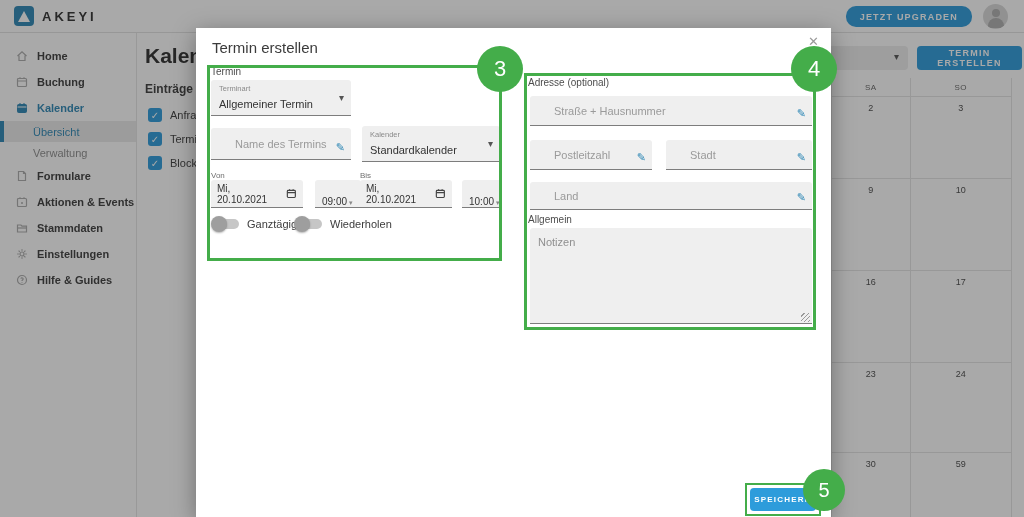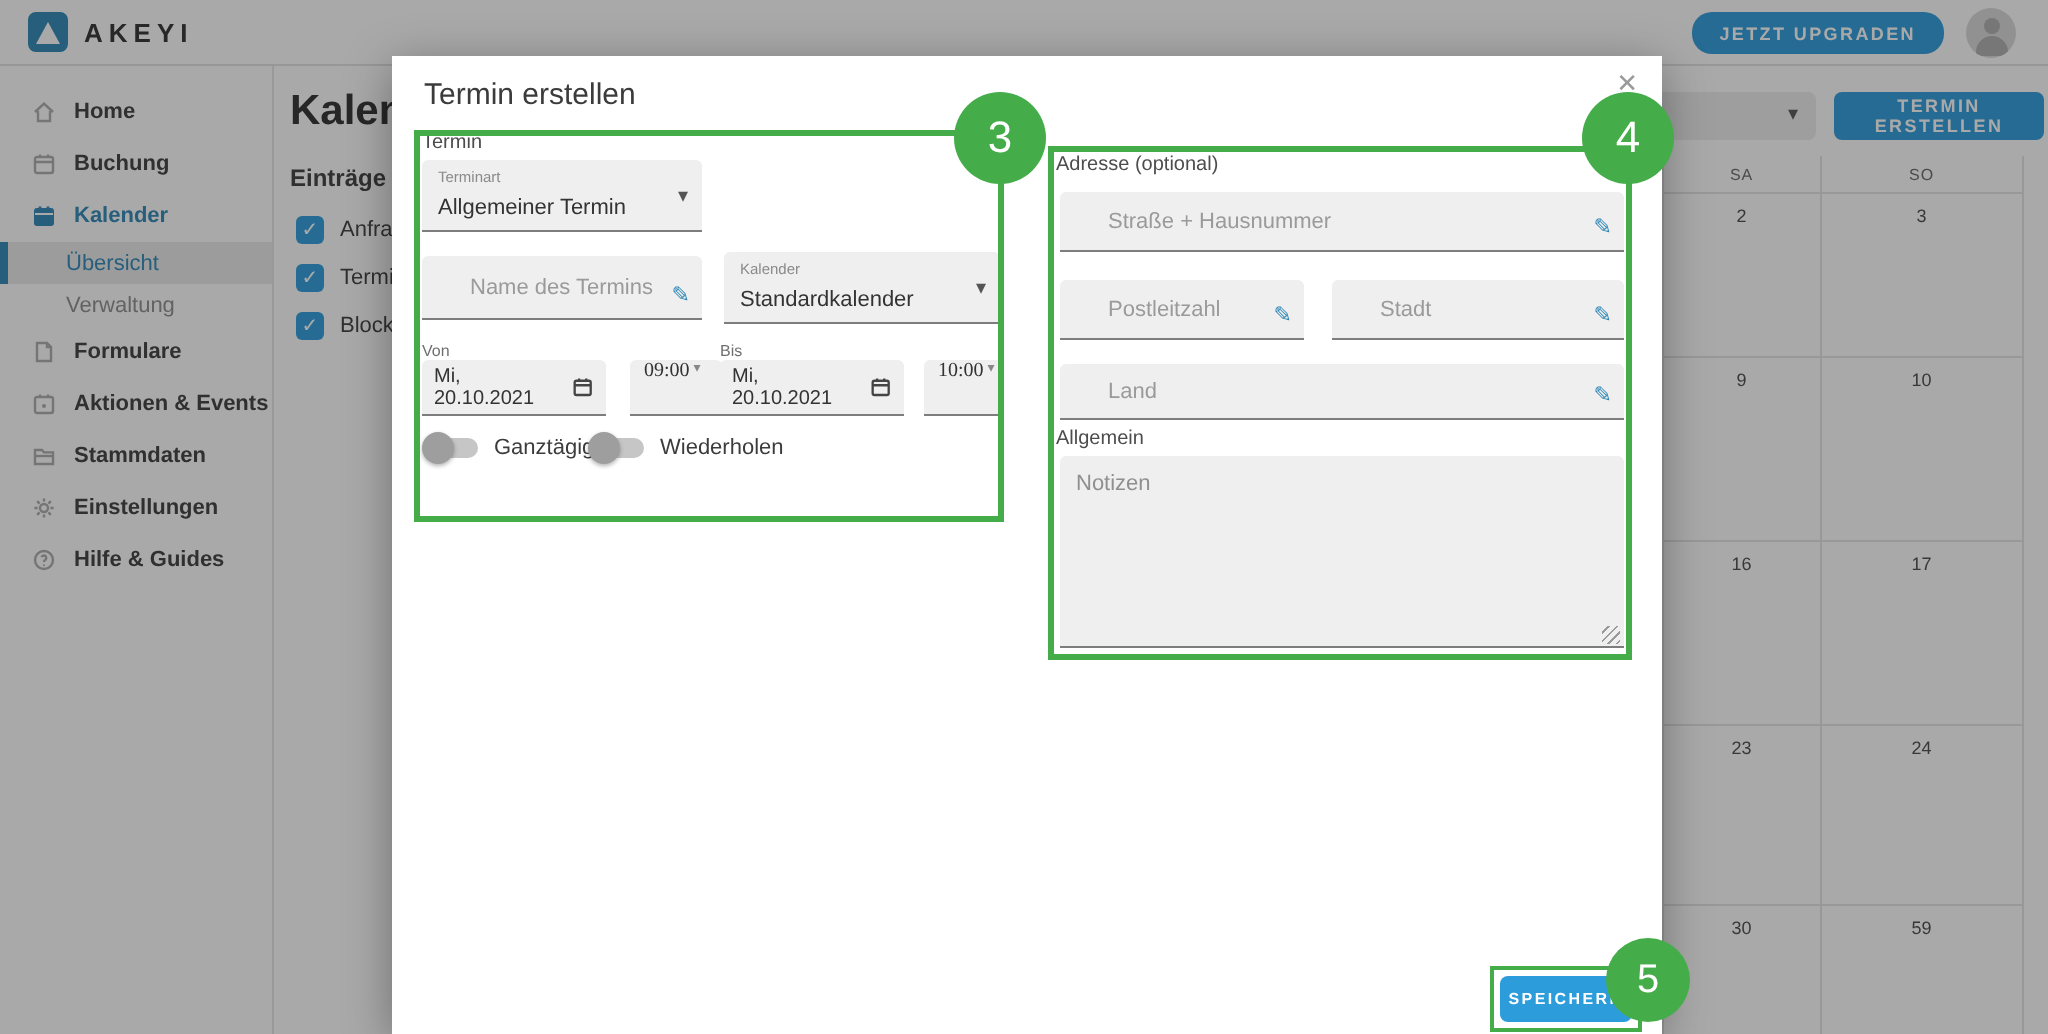--- a/index.html
+++ b/index.html
@@ -76,21 +76,21 @@
   .field .caret { position:absolute; right:7px; top:50%; margin-top:-6px; font-size:10px; color:#555; }
   .txt-input { position:absolute; left:0; top:0; width:100%; height:100%; background:transparent; border:none;
                outline:none; font-family:"Liberation Sans",sans-serif; font-size:11px; color:#333; padding:0 20px 0 24px; }
   .txt-input::placeholder { color:#9a9a9a; }
   .pencil { position:absolute; right:6px; bottom:5px; font-size:11px; color:#2d87b5; pointer-events:none; }
   .tiny-label { position:absolute; font-size:8px; color:#6f6f6f; }
   .date-field { position:absolute; background:#efefef; border-bottom:1px solid #7d7d7d; border-radius:3px 3px 0 0;
                 display:flex; align-items:center; padding:0 6px; gap:5px; cursor:pointer; font-size:10px; color:#333; }
   .date-field svg { margin-left:auto; }
   .time-field { position:absolute; background:#efefef; border-bottom:1px solid #7d7d7d; border-radius:3px 3px 0 0;
-                display:flex; align-items:flex-start; padding:0 4px 0 7px; font-size:10px; color:#333; cursor:pointer;font-family:Liberation Serif, serif; }
+                display:flex; align-items:flex-end; padding:0 4px 0 7px; font-size:10px; color:#333; cursor:pointer; }
   .time-field .tcaret { font-size:7px; color:#888; margin-left:2px; }
 
   .toggle-wrap { position:absolute; display:flex; align-items:center; gap:8px; cursor:pointer; }
   .toggle { position:relative; width:26px; height:10px; border-radius:5px; background:#c6c6c6; }
   .toggle .knob { position:absolute; left:-2px; top:-3px; width:16px; height:16px; border-radius:50%;
                   background:#9e9e9e; box-shadow:0 1px 2px rgba(0,0,0,.3); }
   .toggle-label { font-size:11px; color:#3c3c3c; }
 
   .notes-area { position:absolute; background:#efefef; border:none; border-bottom:1px solid #7d7d7d;
                 border-radius:3px 3px 0 0; resize:none; outline:none; font-family:"Liberation Sans",sans-serif;

